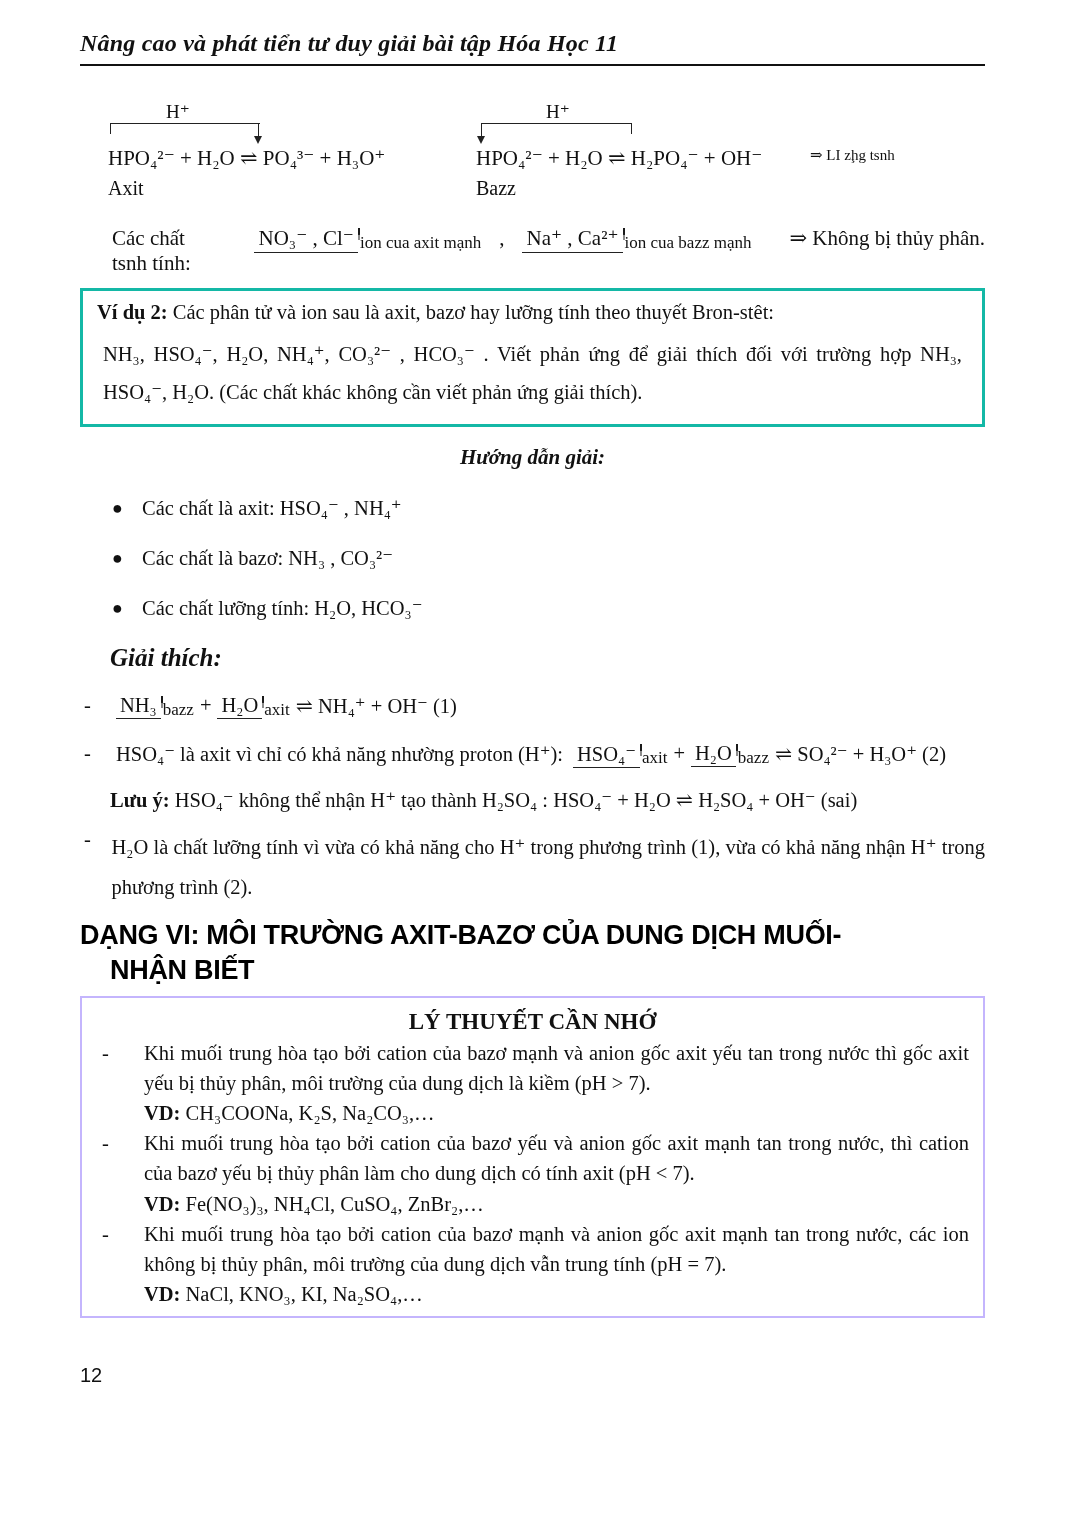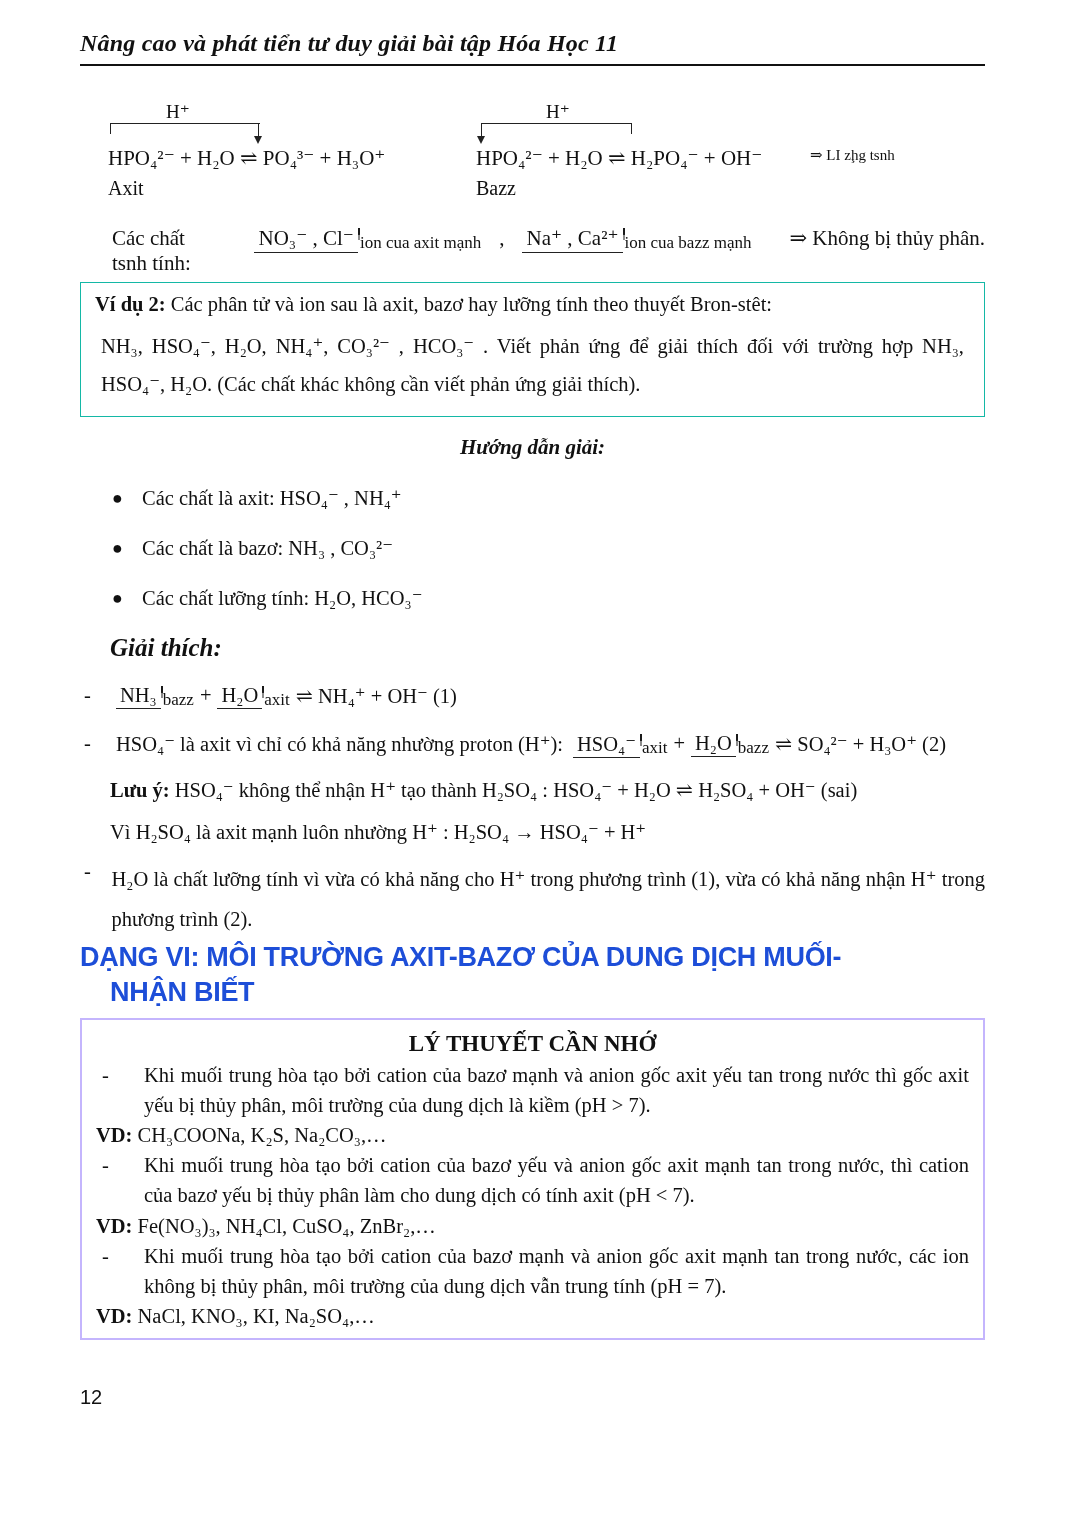--- a/index.html
+++ b/index.html
@@ -43,21 +43,21 @@
         border-left:1.6px solid #1a1a1a; transform:translateX(-50%); }
   .t-label { font-size:17px; margin-top:6px; white-space:nowrap; }
 
   
   .neutral-row { display:flex; align-items:flex-start; margin-top:26px; margin-left:32px; font-size:21px; }
   .neutral-row .lead { margin-right:46px; }
   .neutral-row .comma { margin:0 18px; }
   .neutral-row .result { margin-left:38px; white-space:nowrap; }
 
   
-  .ex-box { border:1px solid #14b8a6; margin-top:6px; padding:10px 14px 12px; }
+  .ex-box { border:3px solid #14b8a6; margin-top:12px; padding:10px 14px 12px; }
   .ex-p1 { font-size:20.5px; }
   .ex-p1 .bold { font-weight:bold; }
   .ex-p2 { font-size:20.5px; margin-top:12px; padding:0 6px; text-align:justify; line-height:1.85; }
 
   
   .sol-heading { text-align:center; font-weight:bold; font-style:italic; font-size:21px; margin-top:18px; }
   .bullet-line { display:flex; align-items:flex-start; margin-left:32px; margin-top:26px; font-size:20.5px; }
   .bullet-dot { width:30px; font-size:18px; padding-top:2px; }
   .explain-heading { font-weight:bold; font-style:italic; font-size:25px; margin-left:30px; margin-top:24px; }
 
@@ -70,30 +70,30 @@
   .note-line { margin-left:30px; margin-top:20px; font-size:20.5px; }
   .note-line .bold { font-weight:bold; }
   .note-line2 { margin-left:30px; margin-top:18px; font-size:20.5px; }
 
   .amph-line { display:flex; align-items:flex-start; margin-top:16px; font-size:20.5px; }
   .amph-line .dash { width:36px; padding-left:4px; }
   .amph-line .body { line-height:1.95; text-align:justify; }
 
   
   .sec-title { font-family:"Liberation Sans","DejaVu Sans",sans-serif; font-weight:bold;
-               font-size:27px; letter-spacing:-0.3px; line-height:1.3; color:#1d4ed8; }
+               font-size:27px; letter-spacing:-0.3px; margin-top:10px; line-height:1.3; color:#000000; }
   .sec-title .l2 { margin-left:30px; }
 
   
   .th-box { border:2px solid #c4b5fd; margin-top:8px; padding:11px 14px 10px; }
   .th-title { text-align:center; font-weight:bold; font-size:23px; margin-bottom:4px; }
   .th-rule { display:flex; align-items:flex-start; font-size:20.5px; line-height:1.45; margin-top:4px; }
   .th-rule .dash { width:48px; padding-left:6px; }
   .th-rule .body { flex:1; text-align:justify; }
-  .th-vd { font-size:20.5px; margin-top:4px; }
+  .th-vd { font-size:20.5px; margin-top:4px;margin-left:48px; }
   .th-vd .bold { font-weight:bold; }
 
   .page-num { font-family:"Liberation Sans","DejaVu Sans",sans-serif; font-size:20px; margin-top:46px; }
 </style>
 </head>
 <body>
 
 <div class="page">
 
   <div>
@@ -196,21 +196,20 @@
     <span class="plus">+</span>
     <span class="tgroup">
       <span class="t-text">H₂O</span>
       <span class="ub"></span>
       <span class="t-label">bazz</span>
     </span>
     <span class="suffix">⇌ SO₄²⁻ + H₃O⁺  (2)</span>
   </div>
 
   <div class="note-line"><span class="bold">Lưu ý:</span><span> HSO₄⁻ không thể nhận  H⁺ tạo thành H₂SO₄ :   HSO₄⁻ + H₂O ⇌ H₂SO₄ + OH⁻ (sai)</span></div>
-  <div class="note-line2">Vì H₂SO₄ là axit mạnh luôn nhường  H⁺ :   H₂SO₄ → HSO₄⁻ + H⁺</div>
 
   <div class="amph-line">
     <span class="dash">-</span>
     <span class="body">H₂O là chất lưỡng tính vì vừa có khả năng cho  H⁺  trong phương trình (1), vừa có khả năng nhận  H⁺  trong phương trình (2).</span>
   </div>
 
   <div class="sec-title">
     <div>DẠNG VI: MÔI TRƯỜNG AXIT-BAZƠ CỦA DUNG DỊCH MUỐI-</div>
     <div class="l2">NHẬN BIẾT</div>
   </div>

